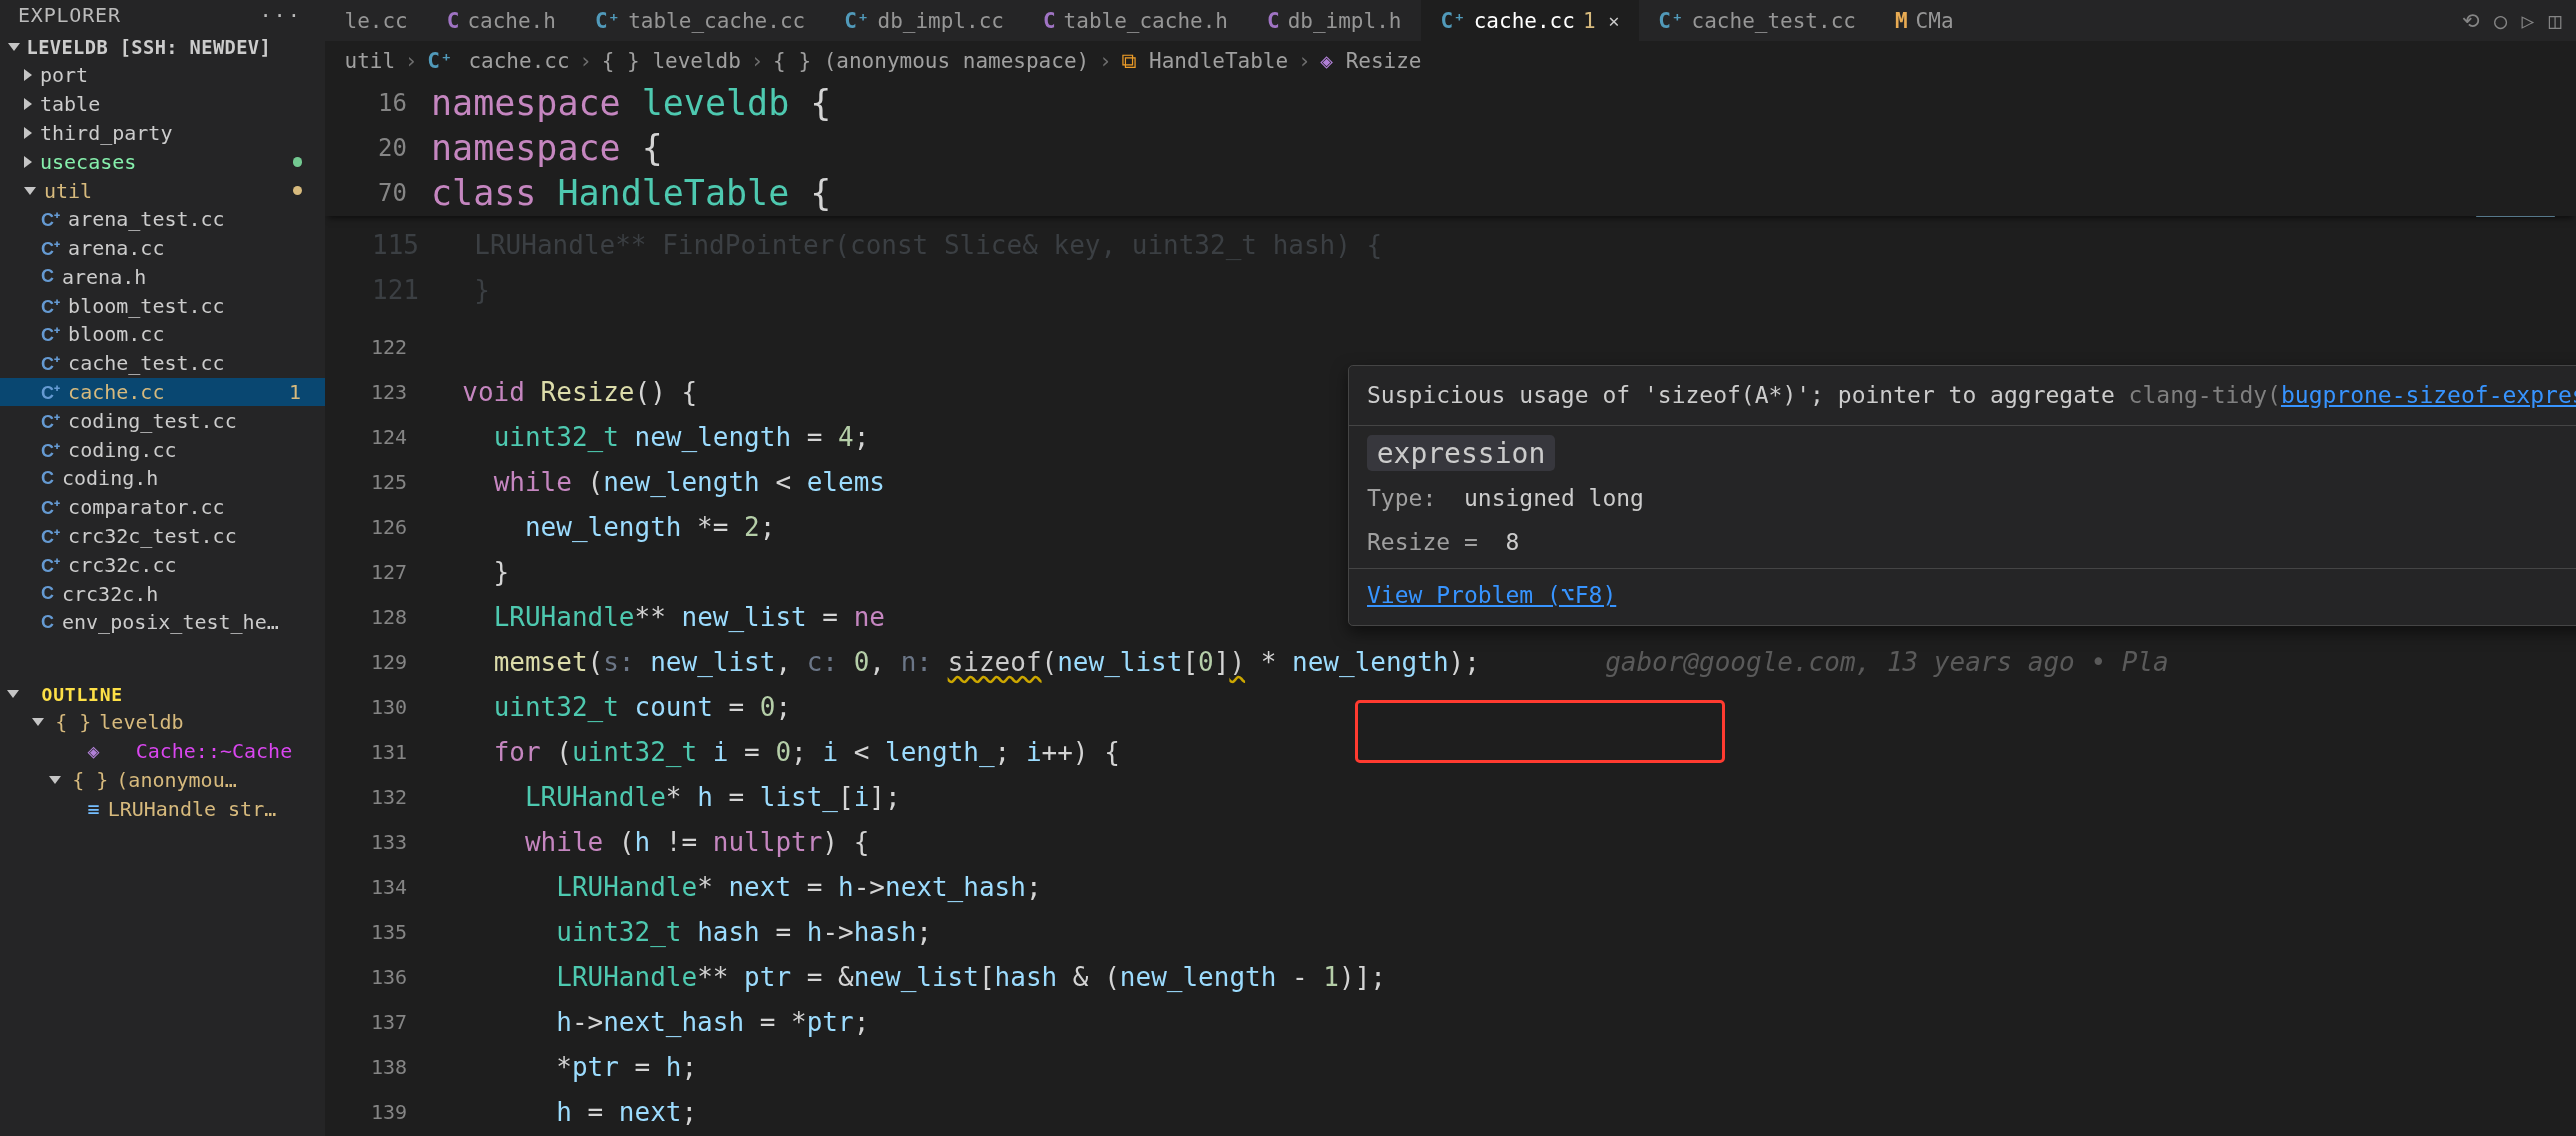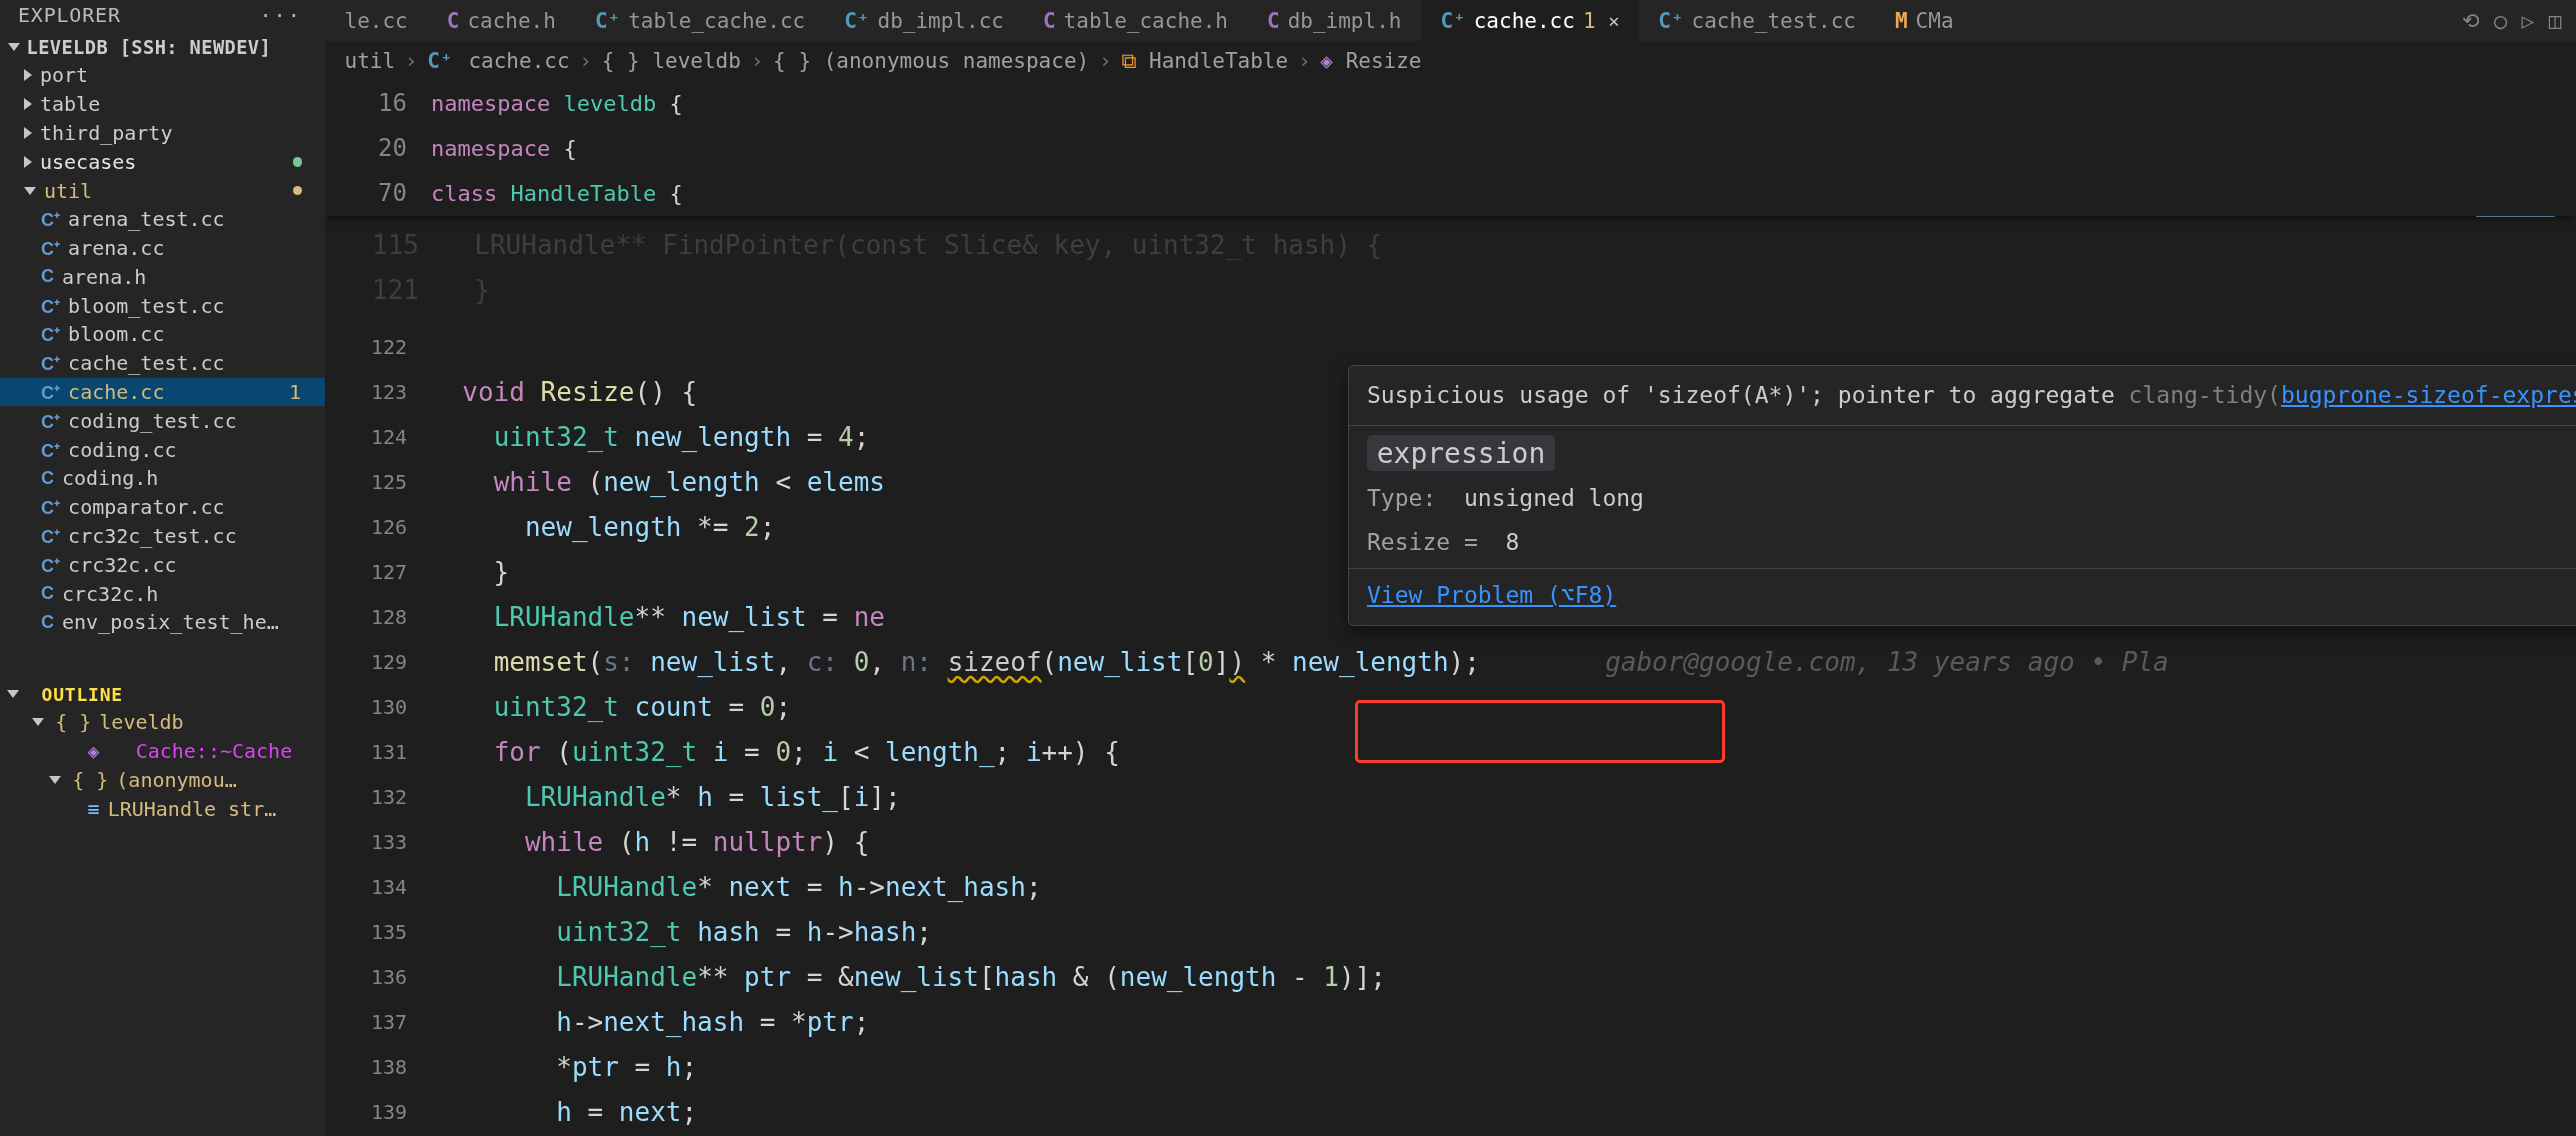--- a/index.html
+++ b/index.html
@@ -20,21 +20,21 @@
   .sidebar-header .spacer{flex:1;}
   .sidebar-header .dots{font-size:19.5px; letter-spacing:2.4px; padding:0 4.9px;}
   .sidebar-section-title { display:flex; align-items:center; gap:6.5px; padding:3.2px 8px; font-size:18.7px; font-weight:bold; color:#cccccc; letter-spacing:0.4px;}
   .chev{display:inline-block;width:0;height:0;}
   .chev.down{border-left:6.5px solid transparent;border-right:6.5px solid transparent;border-top:8px solid #c5c5c5;}
   .chev.right{border-top:6.5px solid transparent;border-bottom:6.5px solid transparent;border-left:8px solid #c5c5c5;}
   .folder-row{display:flex;align-items:center;gap:8px;padding:2.4px 8px 2.4px 24px;color:#cccccc;}
   .folder-row .dot{width:9.7px;height:9.7px;border-radius:50%;background:#cccccc;margin-left:auto;margin-right:14.6px;}
   .folder-row.modified{color:#d7ba7d;}
   .folder-row.modified .dot{background:#d7ba7d;}
-  .folder-row.git{color:#e5e5e5;}
+  .folder-row.git{color:#86efac;}
   .folder-row.git .dot{background:#73c991;}
   .file-row{display:flex;align-items:center;gap:8px;padding:2.4px 8px 2.4px 41px;color:#cccccc;}
   .file-row.active{background:#094771;color:#d7ba7d;}
   .file-row.active .badge{margin-left:auto;margin-right:16px;color:#d7ba7d;}
   .file-row .icon-c {color:#659ad2;font-weight:bold;font-family:sans-serif;font-size:18px;}
   .outline-row{display:flex;align-items:center;gap:8px;padding:2.4px 8px 2.4px 32px;}
   .outline-braces{color:#d7ba7d;}
   .outline-row .lbl{color:#d7ba7d;}
   .outline-row.cube .lbl{color:#d946ef;margin-left:28px;}
   .section-title-small{padding:3.2px 6.5px;font-size:18px;font-weight:bold;color:#fde047;letter-spacing:0.8px;display:flex;align-items:center;gap:23px;margin-top:44px;}
@@ -69,21 +69,21 @@
   .id{color:#9cdcfe;}
   .num{color:#b5cea8;}
   .op{color:#d4d4d4;}
   .warn{text-decoration:underline wavy #cca700;text-underline-offset:4px;}
   .blame{color:#5a5a5a;font-style:italic;}
   .paramhint{color:#6b7687;}
 
   .sticky{position:absolute;inset:0 0 auto 0;background:#1e1e1e;box-shadow:0 4.9px 6.5px -3.2px rgba(0,0,0,.6);z-index:6;line-height:45px;}
   .sticky .srow{display:flex;}
   .sticky .sg{width:106px;text-align:right;color:#858585;padding-right:24px;font-size:24px;}
-  .sticky .sc{font-size:22px;white-space:pre;}
+  .sticky .sc{font-size:35px;white-space:pre;}
 
   .ghost{position:absolute;left:12px;top:142px;color:#3b3f43;font-size:26px;line-height:45px;white-space:pre;z-index:3;}
   .ghost .g{display:flex;}
   .ghost .gg{width:106px;text-align:right;padding-right:24px;}
 
   
   .hover{position:absolute;z-index:10;background:#252526;border:0.8px solid #454545;border-radius:4.9px;box-shadow:0 6.5px 16px rgba(0,0,0,.5);font-size:23px;line-height:36px;}
   .hover .msg{padding:11.4px 18px;border-bottom:0.8px solid #454545;}
   .hover .msg .link{color:#3794ff;text-decoration:underline;}
   .hover .tag{color:#808080;}

